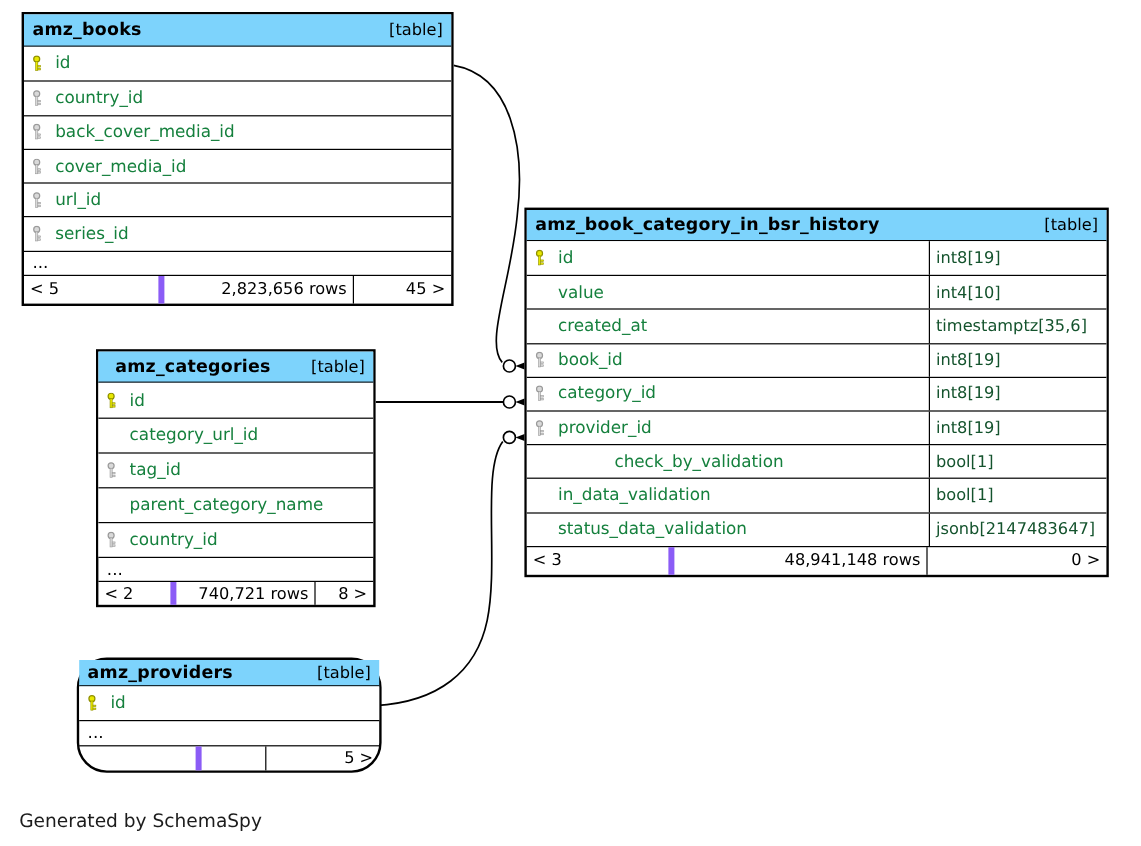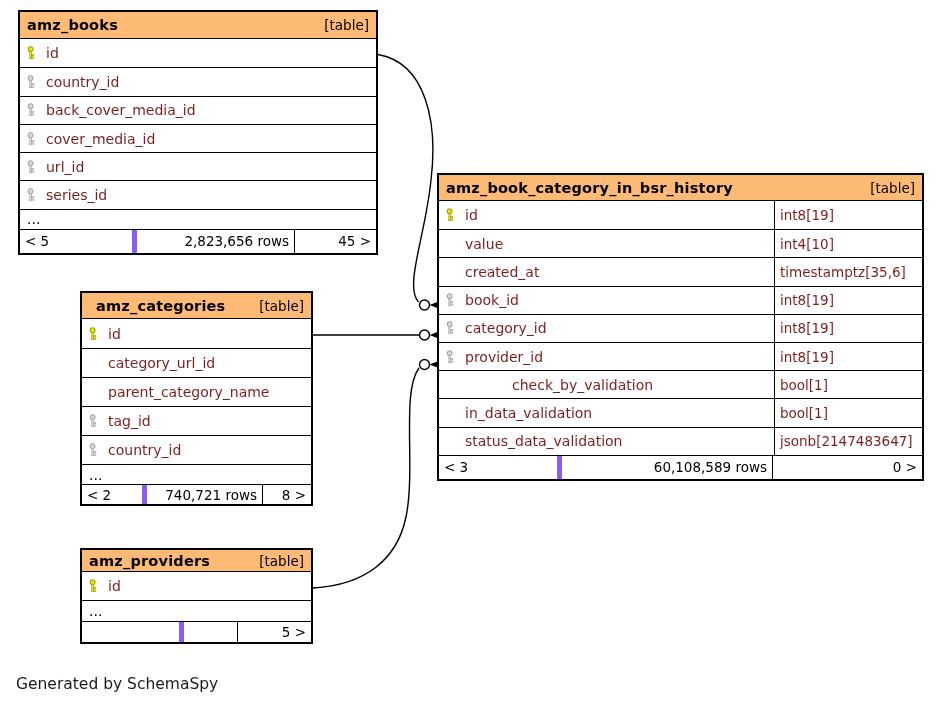--- a/index.html
+++ b/index.html
@@ -20,21 +20,21 @@
   }
   .db-table {
     position: absolute;
     background: #ffffff;
     border: 2px solid #000000;
   }
   .tbl-header {
     display: flex;
     align-items: center;
     justify-content: space-between;
-    background: #fdba74;
+    background: #7dd3fc;
     border-bottom: 1px solid #000000;
     padding: 0 7px;
   }
   .tbl-title { font-weight: bold; font-size: 14.5px; color: #000; letter-spacing: 0.2px; }
   .tbl-badge { font-size: 13.5px; color: #000; }
   .tbl-row {
     display: flex;
     align-items: stretch;
     border-top: 1px solid #000000;
     background: #fff;
@@ -50,33 +50,33 @@
   .key-slot {
     width: 15px;
     height: 14px;
     margin-right: 5px;
     flex: 0 0 auto;
     display: flex;
     align-items: center;
   }
   .col-name {
     font-size: 14px;
-    color: #7f1d1d;
+    color: #15803d;
     white-space: nowrap;
     overflow: hidden;
     text-align: right;
   }
   .type-cell {
     flex: 0 0 auto;
     border-left: 1px solid #000000;
     display: flex;
     align-items: center;
     padding-left: 5px;
     font-size: 13.5px;
-    color: #7f1d1d;
+    color: #14532d;
     white-space: nowrap;
   }
   .tbl-ellipsis {
     border-top: 1px solid #000000;
     display: flex;
     align-items: center;
     padding-left: 7px;
     font-size: 14px;
     color: #000;
   }
@@ -312,21 +312,21 @@
         </div>
         <div class="tbl-row" style="height: 28.2px;">
           <div class="name-cell">
             <span class="key-slot"></span>
             <span class="col-name">status_data_validation</span>
           </div>
           <div class="type-cell" style="width: 148px; text-align: center;">jsonb[2147483647]</div>
         </div>
         <div class="tbl-footer" style="height: 24px;">
           <div class="foot-cell c1" style="width: 118px;">&lt; 3</div>
-          <div class="foot-cell c2" style="width: 215px;">60,108,589 rows</div>
+          <div class="foot-cell c2" style="width: 215px;">48,941,148 rows</div>
           <div class="foot-cell c3">0 &gt;</div>
         </div>
       </div>
   </div>
 
   <div class="db-table" style="left:80px; top:291px; width:233px;">
     <div class="tbl-header" style="height:26px;padding-left:14px;">
       <span class="tbl-title">amz_categories</span>
       <span class="tbl-badge">[table]</span>
     </div>
@@ -345,35 +345,35 @@
           </div>
         </div>
         <div class="tbl-row" style="height: 29px;">
           <div class="name-cell">
             <span class="key-slot"></span>
             <span class="col-name">category_url_id</span>
           </div>
         </div>
         <div class="tbl-row" style="height: 29px;">
           <div class="name-cell">
+            <span class="key-slot">
+              <svg width="12" height="14" viewBox="0 0 12 14">
+                <circle cx="4.6" cy="3.2" r="2.5" fill="#d9d9d9" stroke="#9a9a9a" stroke-width="1"></circle>
+                <rect x="3.7" y="5.2" width="1.8" height="7.6" fill="#d9d9d9" stroke="#9a9a9a" stroke-width="0.5"></rect>
+                <rect x="5.5" y="8.6" width="2.4" height="1.3" fill="#d9d9d9" stroke="#9a9a9a" stroke-width="0.5"></rect>
+                <rect x="5.5" y="11" width="2.4" height="1.3" fill="#d9d9d9" stroke="#9a9a9a" stroke-width="0.5"></rect>
+              </svg>
+            </span>
+            <span class="col-name">tag_id</span>
+          </div>
+        </div>
+        <div class="tbl-row" style="height: 29px;">
+          <div class="name-cell">
             <span class="key-slot"></span>
             <span class="col-name">parent_category_name</span>
-          </div>
-        </div>
-        <div class="tbl-row" style="height: 29px;">
-          <div class="name-cell">
-            <span class="key-slot">
-              <svg width="12" height="14" viewBox="0 0 12 14">
-                <circle cx="4.6" cy="3.2" r="2.5" fill="#d9d9d9" stroke="#9a9a9a" stroke-width="1"></circle>
-                <rect x="3.7" y="5.2" width="1.8" height="7.6" fill="#d9d9d9" stroke="#9a9a9a" stroke-width="0.5"></rect>
-                <rect x="5.5" y="8.6" width="2.4" height="1.3" fill="#d9d9d9" stroke="#9a9a9a" stroke-width="0.5"></rect>
-                <rect x="5.5" y="11" width="2.4" height="1.3" fill="#d9d9d9" stroke="#9a9a9a" stroke-width="0.5"></rect>
-              </svg>
-            </span>
-            <span class="col-name">tag_id</span>
           </div>
         </div>
         <div class="tbl-row" style="height: 29px;">
           <div class="name-cell">
             <span class="key-slot">
               <svg width="12" height="14" viewBox="0 0 12 14">
                 <circle cx="4.6" cy="3.2" r="2.5" fill="#d9d9d9" stroke="#9a9a9a" stroke-width="1"></circle>
                 <rect x="3.7" y="5.2" width="1.8" height="7.6" fill="#d9d9d9" stroke="#9a9a9a" stroke-width="0.5"></rect>
                 <rect x="5.5" y="8.6" width="2.4" height="1.3" fill="#d9d9d9" stroke="#9a9a9a" stroke-width="0.5"></rect>
                 <rect x="5.5" y="11" width="2.4" height="1.3" fill="#d9d9d9" stroke="#9a9a9a" stroke-width="0.5"></rect>
@@ -384,21 +384,21 @@
         </div>
         <div class="tbl-ellipsis" style="height: 20px;">...</div>
         <div class="tbl-footer" style="height: 20px;">
           <div class="foot-cell c1" style="width: 60px;">&lt; 2</div>
           <div class="foot-cell c2" style="width: 120px;">740,721 rows</div>
           <div class="foot-cell c3">8 &gt;</div>
         </div>
       </div>
   </div>
 
-  <div class="db-table" style="left:80px; top:548px; width:233px;">
+  <div class="db-table" style="left:64px; top:548px; width:254px;border-radius:25px;">
     <div class="tbl-header" style="height:22px;">
       <span class="tbl-title">amz_providers</span>
       <span class="tbl-badge">[table]</span>
     </div>
     <div class="rows-host">
         <div class="tbl-row" style="height: 28px;">
           <div class="name-cell">
             <span class="key-slot">
               <svg width="12" height="14" viewBox="0 0 12 14">
                 <circle cx="4.6" cy="3.2" r="2.5" fill="#e8e800" stroke="#8f8f00" stroke-width="1"></circle>

